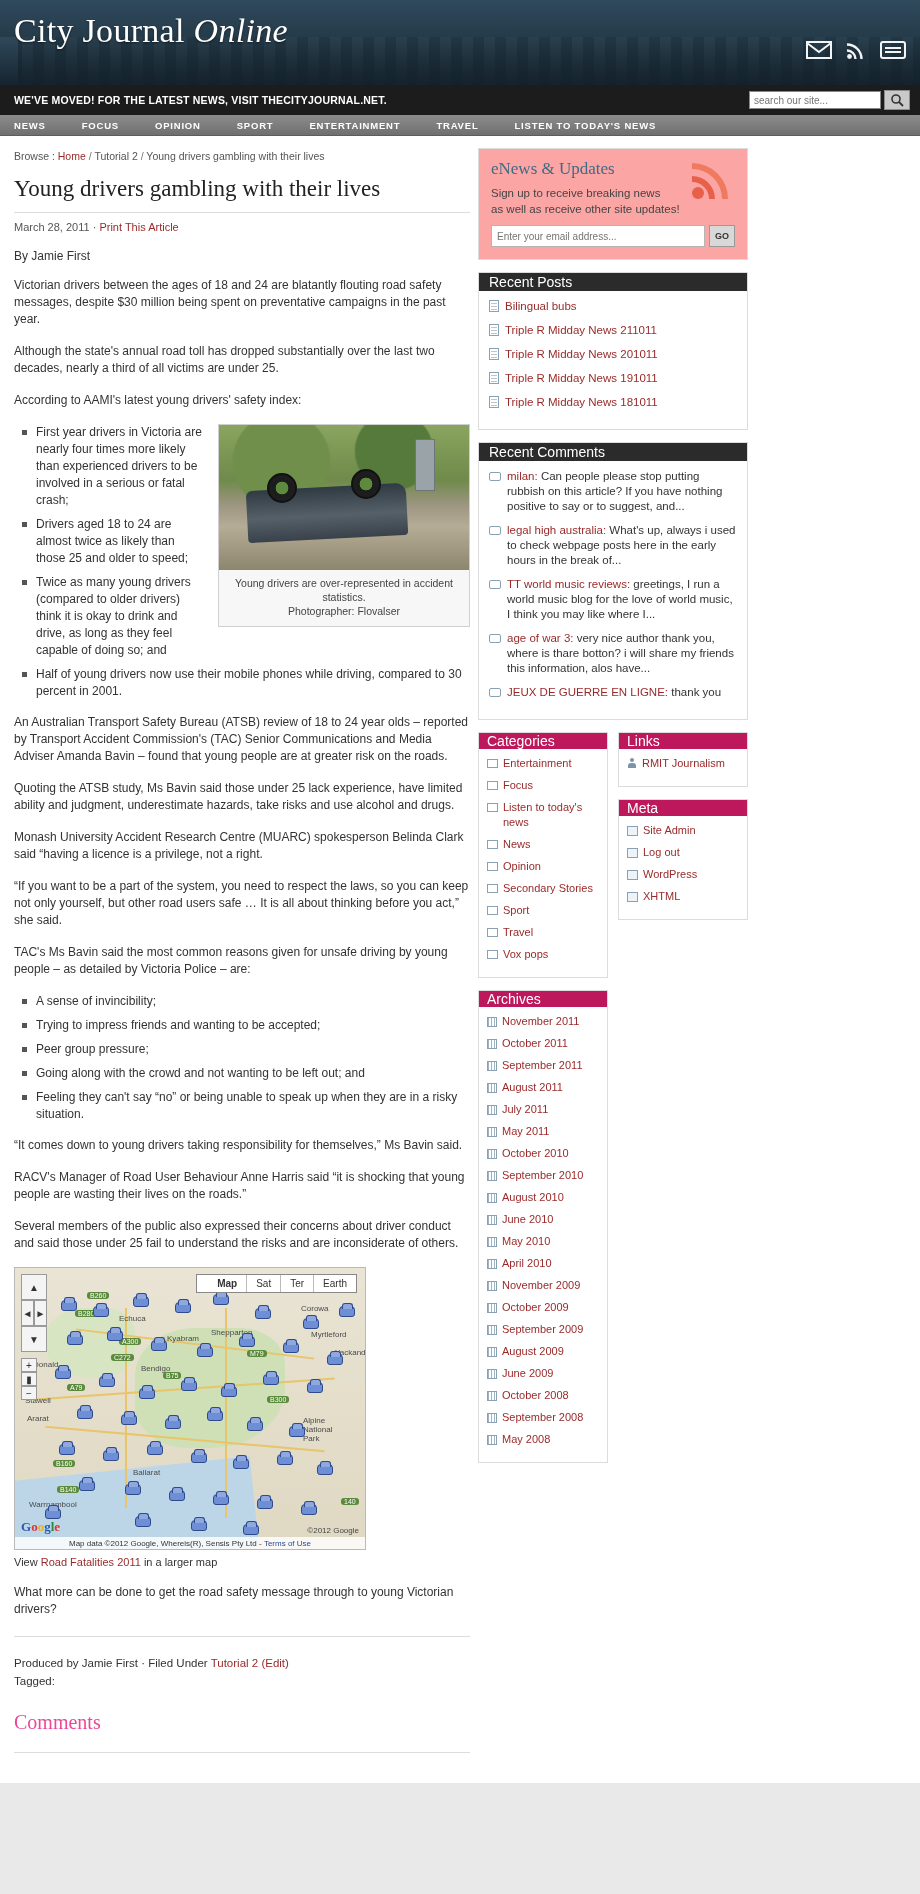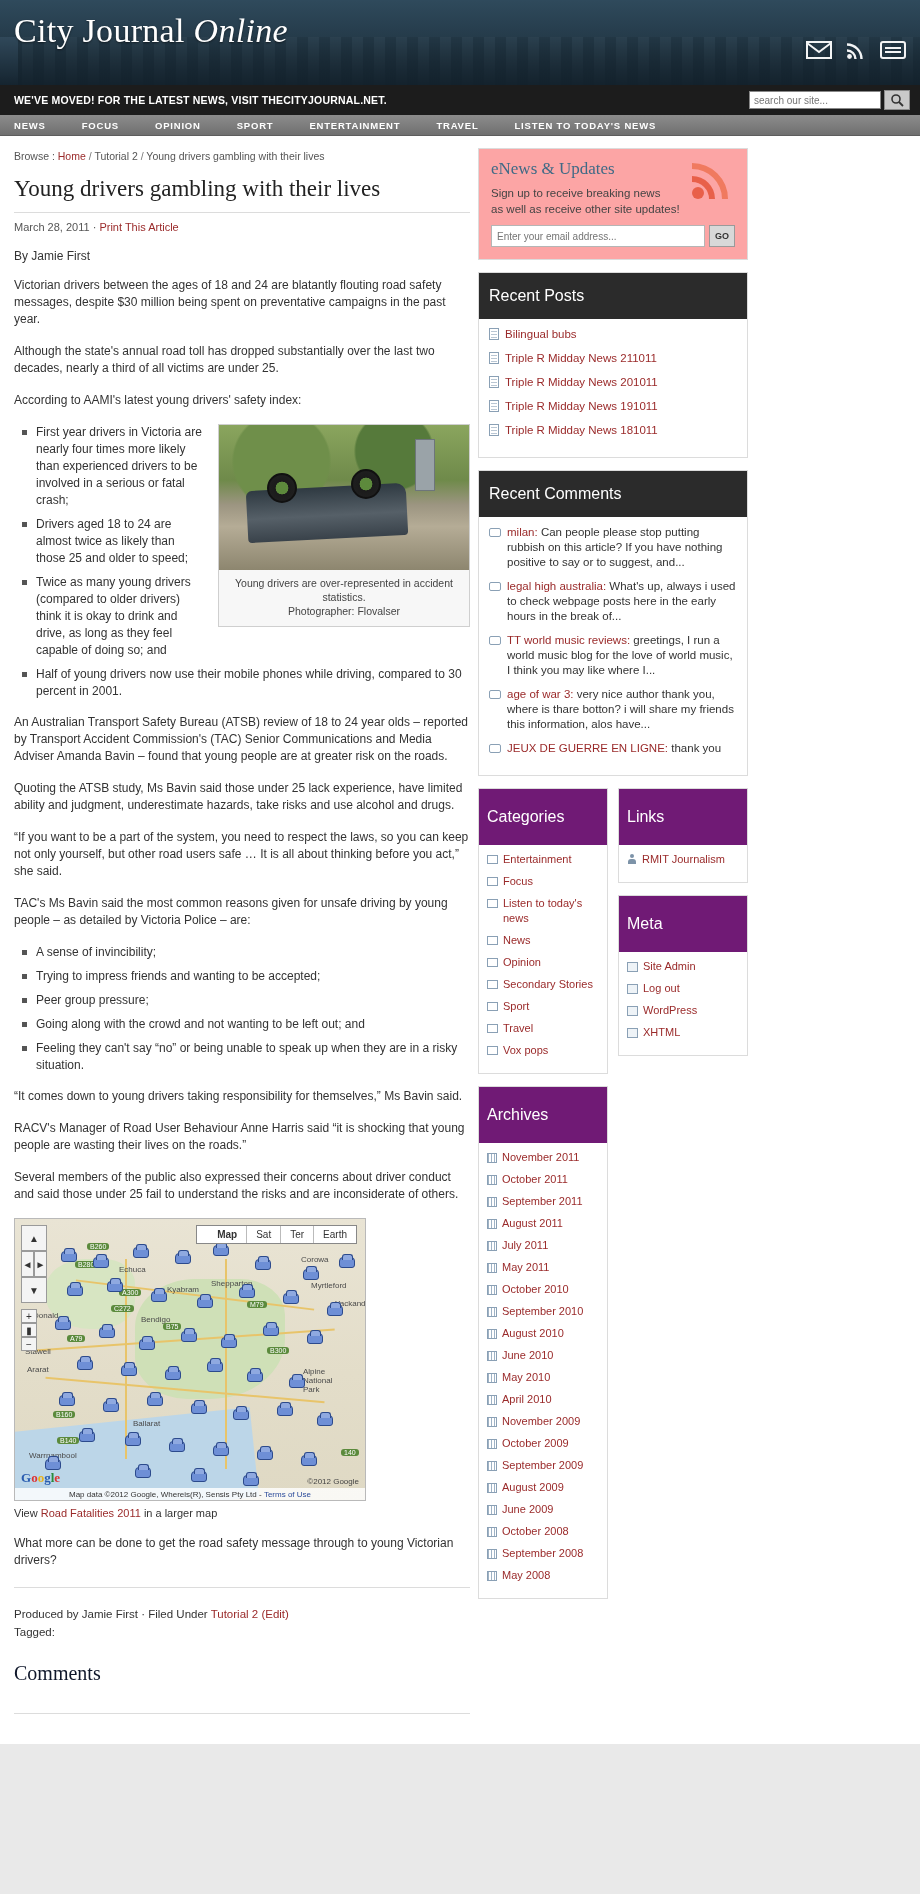--- a/index.html
+++ b/index.html
@@ -229,22 +229,22 @@
   .map-sub a { color:#9a2a2a; text-decoration:none; }
 
   .posted {
     border-top:1px solid #dcdcdc; margin-top:18px; padding-top:20px;
     font-size:11.5px; color:#333;
   }
   .posted a{ color:#9a2a2a; text-decoration:none; }
   .tagged { font-size:11.5px; color:#333; margin-top:6px; }
   h2.comments {
     font-family:"Liberation Serif", serif; font-weight:normal;
-    font-size:20px; color:#0f172a; margin:24px 0 10px;
-    padding-bottom:28px; border-bottom:1px solid #dcdcdc;
+    font-size:20px; color:#ec4899; margin:24px 0 10px;
+    padding-bottom:18px; border-bottom:1px solid #dcdcdc;
   }
 
   
   .enews {
     background:#fca5a5; border:1px solid #dcdcdc; padding:10px 12px 12px;
     margin-bottom:12px; position:relative; width: 270px;
   }
   .enews h3 {
     font-family:"Liberation Serif", serif; font-weight:normal;
     font-size:17px; color:#3f6a86; margin:0 0 6px;
@@ -257,38 +257,38 @@
   }
   .enews .go {
     width:28px;height:22px;background:#d8d8d8;border:1px solid #9a9a9a;
     font-size:9px;font-weight:bold;color:#333;display:flex;align-items:center;justify-content:center;
     cursor:pointer;
   }
   .rss-big{ position:absolute; right:10px; top:8px; }
 
   .panel { width:270px; border:1px solid #dcdcdc; background:#fff; margin-bottom:12px; }
   .panel > .head {
-    background:#2b2b2b; color:#fff; font-size:16px; padding:14px 10px; font-weight:normal;
+    background:#2b2b2b; color:#fff; font-size:14px; padding:1px 10px; font-weight:normal;
   }
   .panel .items { padding:8px 10px 10px; }
   .panel .items li {
     list-style:none; font-size:11.5px; line-height:15px; margin:0 0 9px;
     display:flex; gap:6px; align-items:flex-start;
   }
   .panel .items ul { margin:0; padding:0; }
   .panel a { color:#9a2a2a; text-decoration:none; }
   .cmt-text { color:#333; }
   .cmt-author { color:#9a2a2a; }
 
   .rail-cols { display:flex; gap:10px; align-items:flex-start; }
   .col-a { width:130px; }
   .col-b { width:130px; }
   .smallpanel { width:130px; border:1px solid #dcdcdc; background:#fff; margin-bottom:12px; }
   .smallpanel > .head {
-    background:#701a75; color:#fff; font-size:16px; padding:19px 8px;
+    background:#be185d; color:#fff; font-size:14px; padding:0 8px;
   }
   .smallpanel .items { padding:7px 8px 8px; }
   .smallpanel .items li{
     list-style:none; font-size:11px; line-height:15px; margin-bottom:7px;
     display:flex; gap:5px; align-items:flex-start;
   }
   .smallpanel .items ul{ margin:0; padding:0; }
   .smallpanel a{ color:#9a2a2a; text-decoration:none; }
 
   .ico-page{ flex:0 0 auto; width:10px;height:12px;border:1px solid #8aa0b5;background:#fff;
@@ -408,20 +408,21 @@
         <li>First year drivers in Victoria are nearly four times more likely than experienced drivers to be involved in a serious or fatal crash;</li>
         <li>Drivers aged 18 to 24 are almost twice as likely than those 25 and older to speed;</li>
         <li>Twice as many young drivers (compared to older drivers) think it is okay to drink and drive, as long as they feel capable of doing so; and</li>
         <li>Half of young drivers now use their mobile phones while driving, compared to 30 percent in 2001.</li>
       </ul>
 
       <div style="clear:both"></div>
 
       <p class="body">An Australian Transport Safety Bureau (ATSB) review of 18 to 24 year olds – reported by Transport Accident Commission's (TAC) Senior Communications and Media Adviser Amanda Bavin – found that young people are at greater risk on the roads.</p>
       <p class="body">Quoting the ATSB study, Ms Bavin said those under 25 lack experience, have limited ability and judgment, underestimate hazards, take risks and use alcohol and drugs.</p>
+      <p class="body">Monash University Accident Research Centre (MUARC) spokesperson Belinda Clark said “having a licence is a privilege, not a right.</p>
       <p class="body">“If you want to be a part of the system, you need to respect the laws, so you can keep not only yourself, but other road users safe … It is all about thinking before you act,” she said.</p>
       <p class="body">TAC's Ms Bavin said the most common reasons given for unsafe driving by young people – as detailed by Victoria Police – are:</p>
 
       <ul class="bullets">
         <li>A sense of invincibility;</li>
         <li>Trying to impress friends and wanting to be accepted;</li>
         <li>Peer group pressure;</li>
         <li>Going along with the crowd and not wanting to be left out; and</li>
         <li>Feeling they can't say “no” or being unable to speak up when they are in a risky situation.</li>
       </ul>

